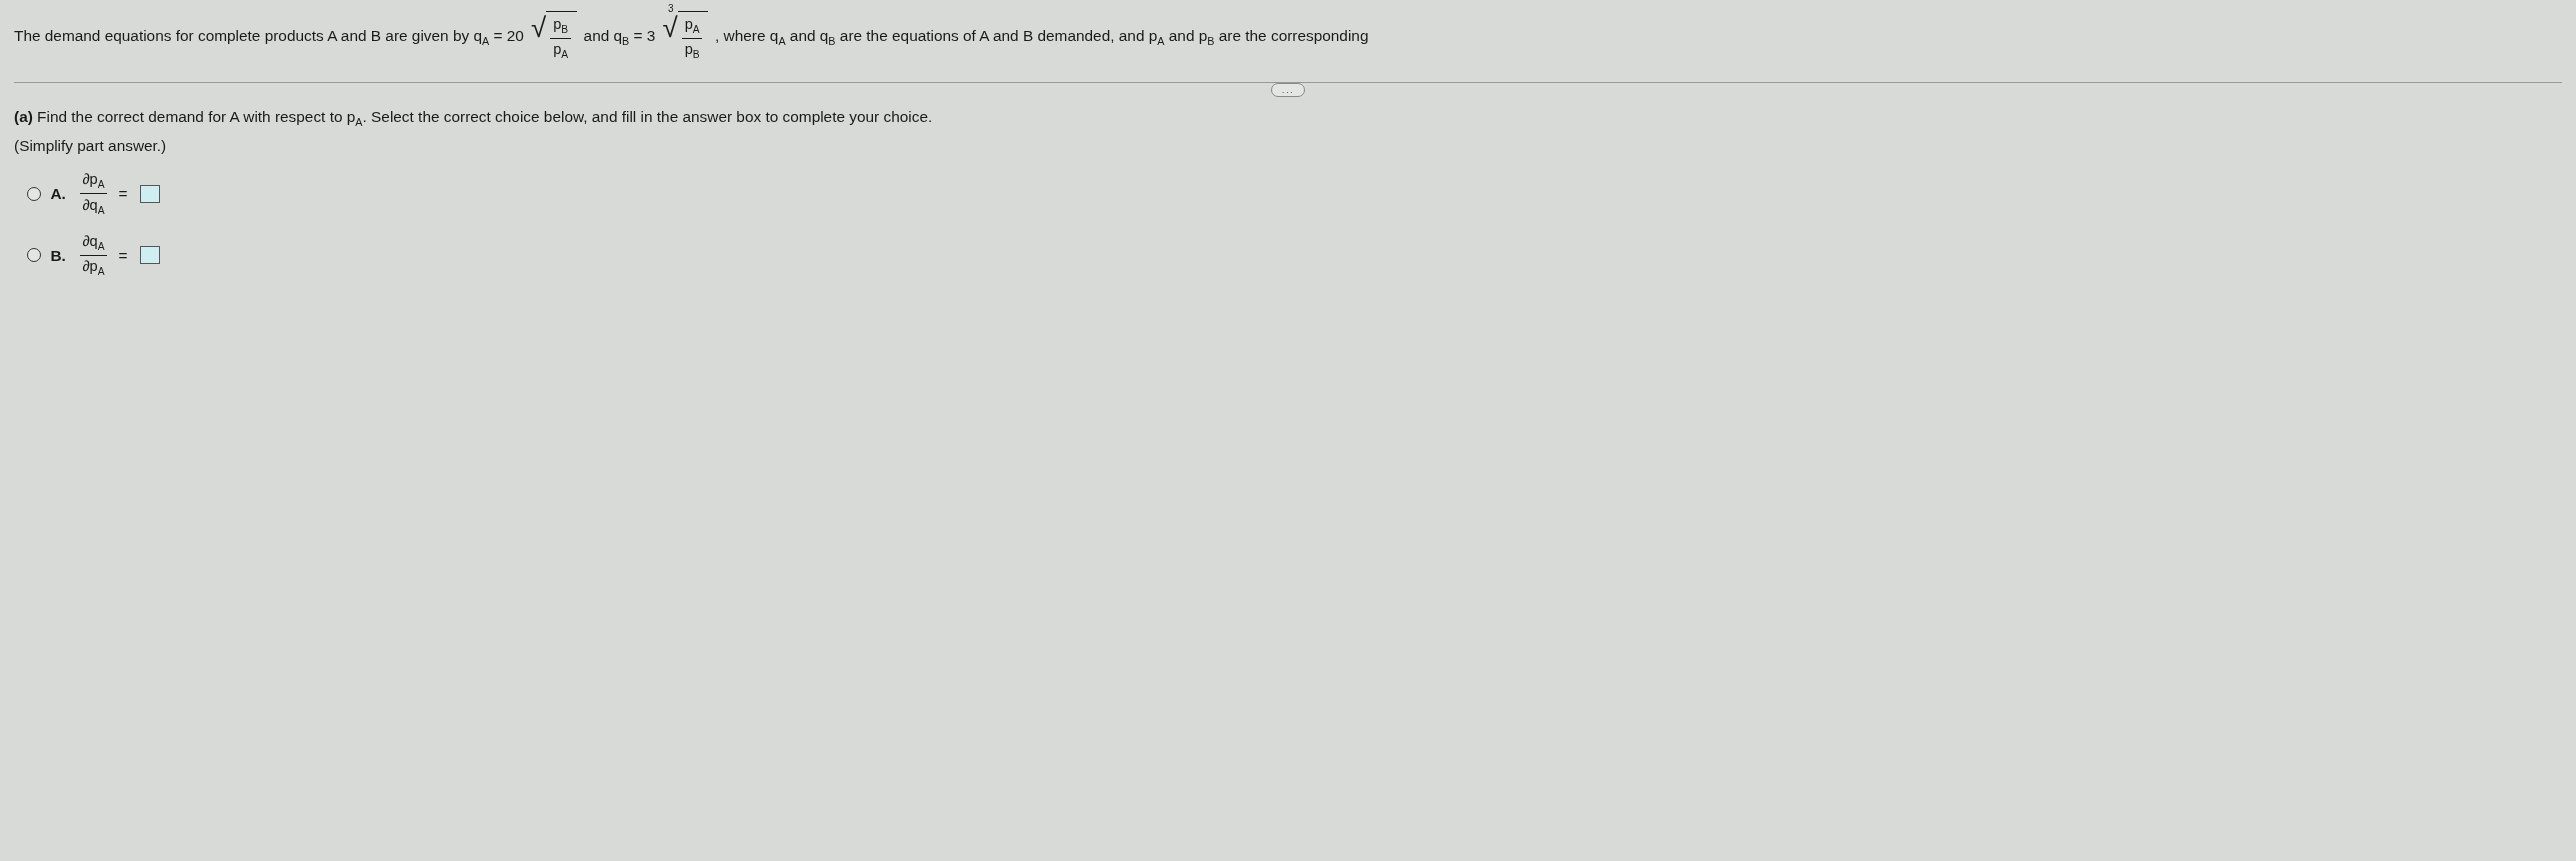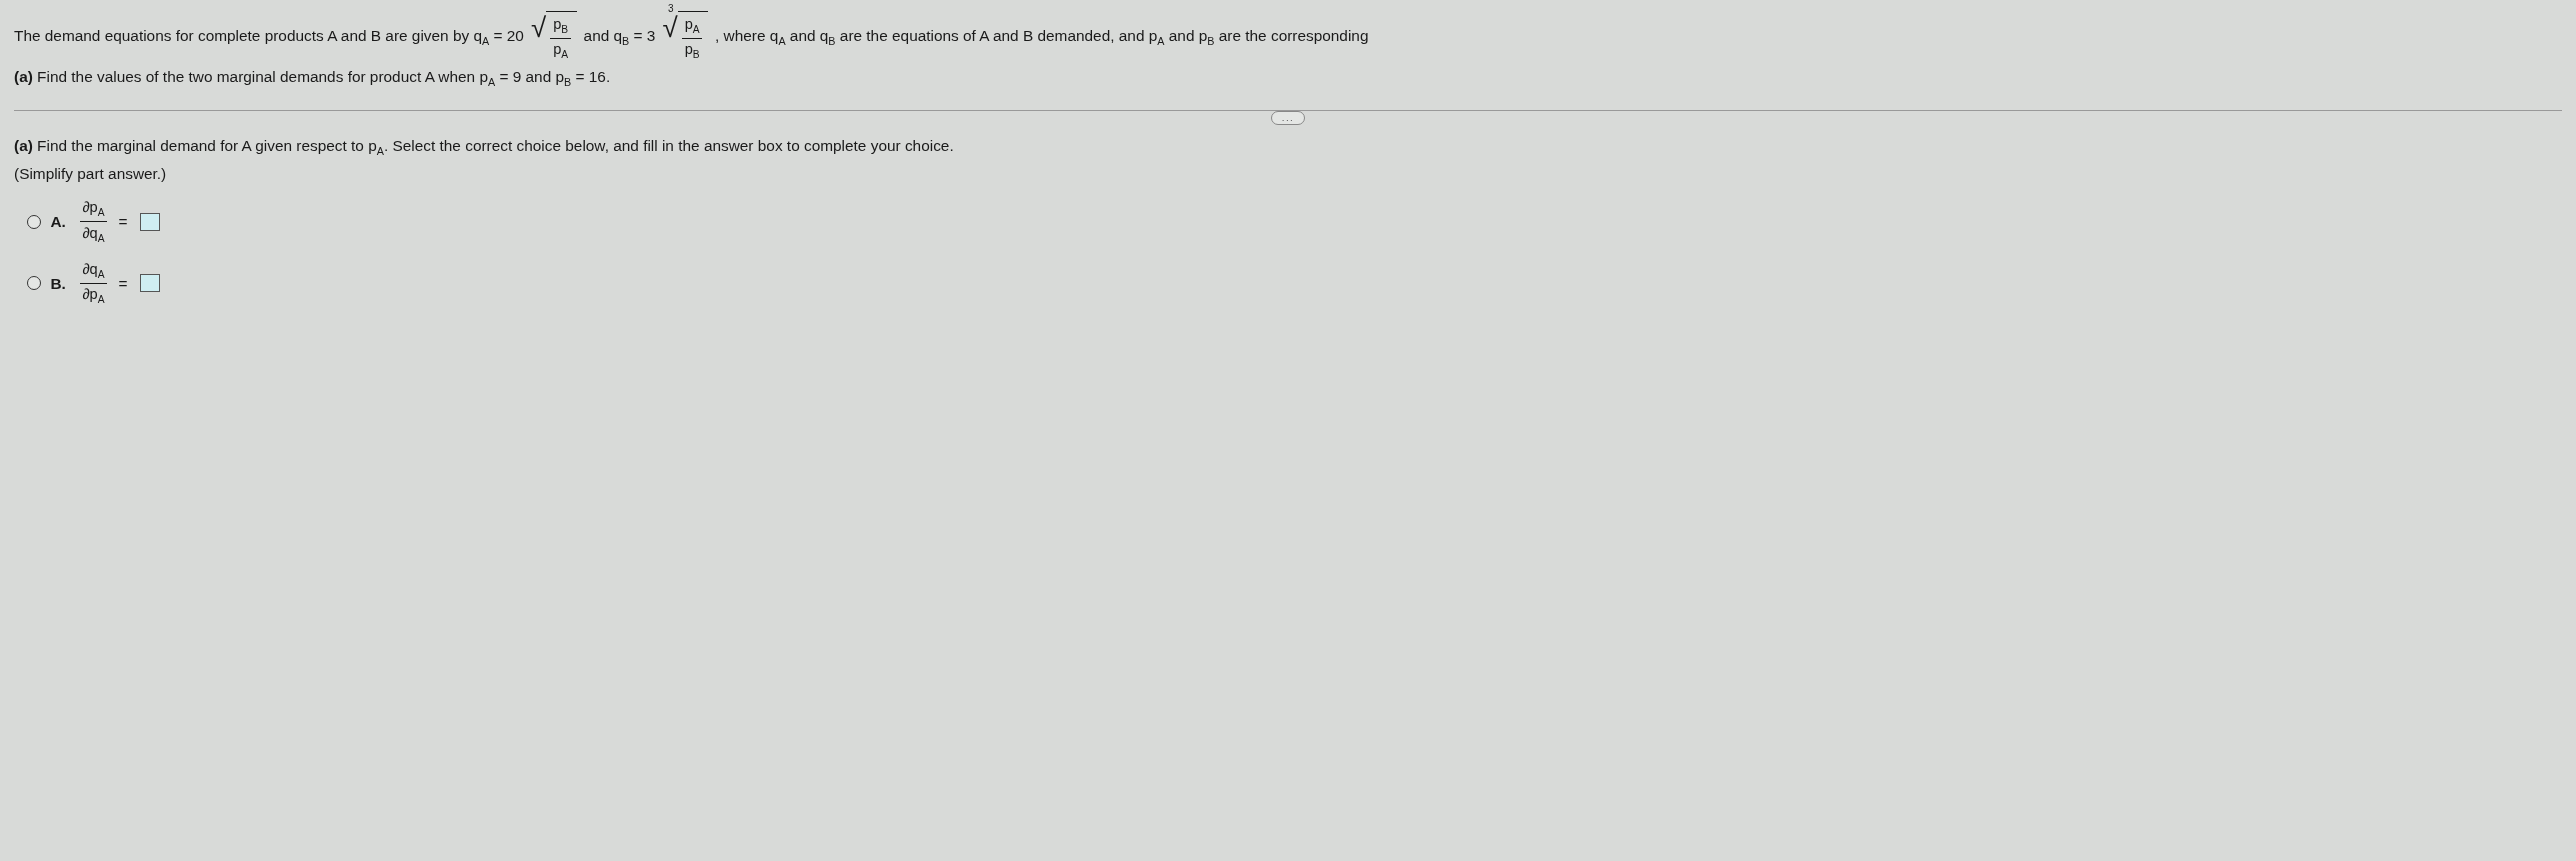--- a/index.html
+++ b/index.html
@@ -116,32 +116,29 @@
       <span class="sqrt-radical" style="margin-left:-5.6px;">√</span>
       <span class="sqrt-body">
         <span class="frac">
           <span class="num"><span>p</span><span class="sub">A</span></span>
           <span class="den"><span>p</span><span class="sub">B</span></span>
         </span>
       </span>
     </span>
     <span> , where q</span><span class="sub">A</span><span> and q</span><span class="sub">B</span><span> are the equations of A and B demanded, and p</span><span class="sub">A</span><span> and p</span><span class="sub">B</span><span> are the corresponding</span>
   </div>
-  <div class="para">
-    <span class="bold">(a)</span><span> Find the values of the two marginal demands for product A when p</span><span class="sub">A</span><span> = 9 and p</span><span class="sub">B</span><span> = 16.</span>
-  </div>
 </div>
 
 <hr class="divider">
 <div class="expand-pill">
   <div class="pill">...</div>
 </div>
 
 <div class="para">
-  <span class="bold">(a)</span><span> Find the marginal demand for A given respect to p</span><span class="sub">A</span><span>. Select the correct choice below, and fill in the answer box to complete your choice.</span>
+  <span class="bold">(a)</span><span> Find the correct demand for A with respect to p</span><span class="sub">A</span><span>. Select the correct choice below, and fill in the answer box to complete your choice.</span>
 </div>
 <div class="para">(Simplify part answer.)</div>
 
 <div class="choices">
 
   <div class="choice-row">
     <div class="radio"></div>
     <div class="choice-label">A.</div>
     <span class="frac">
       <span class="num"><span>∂</span><span>p</span><span class="sub">A</span></span>

